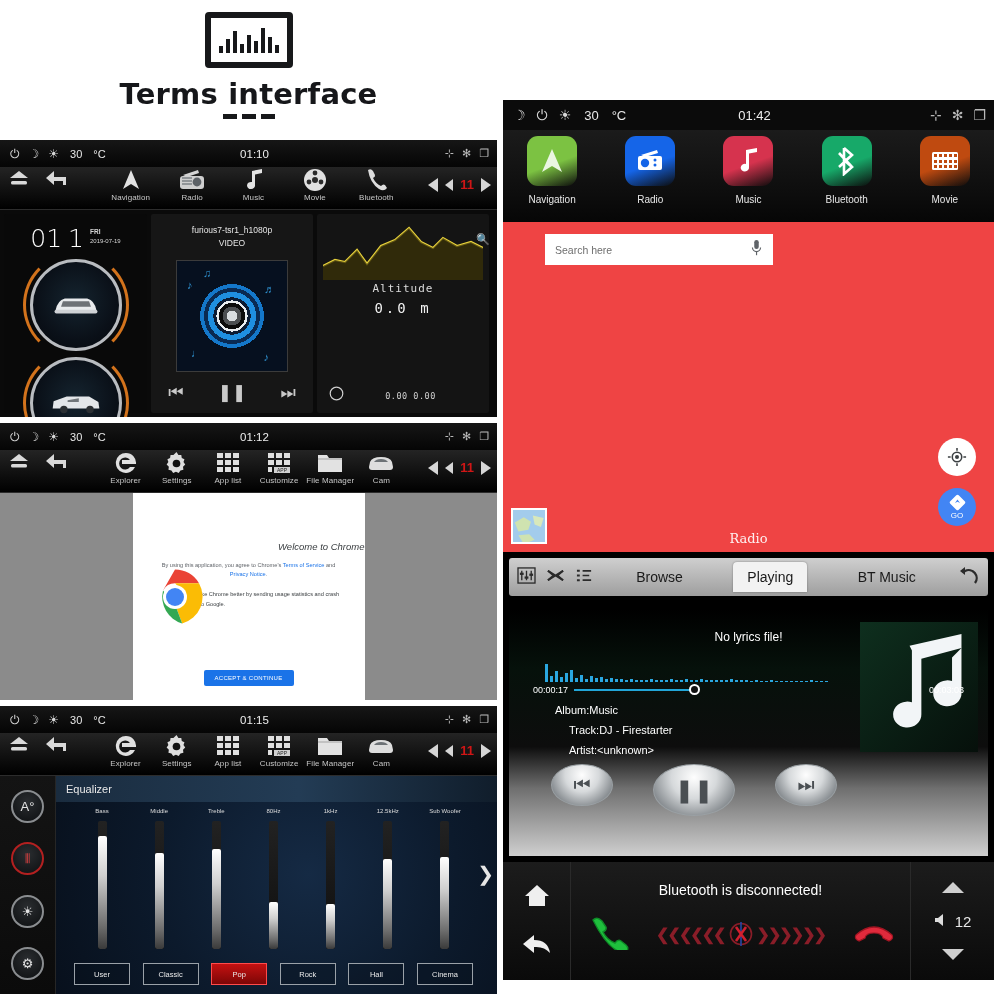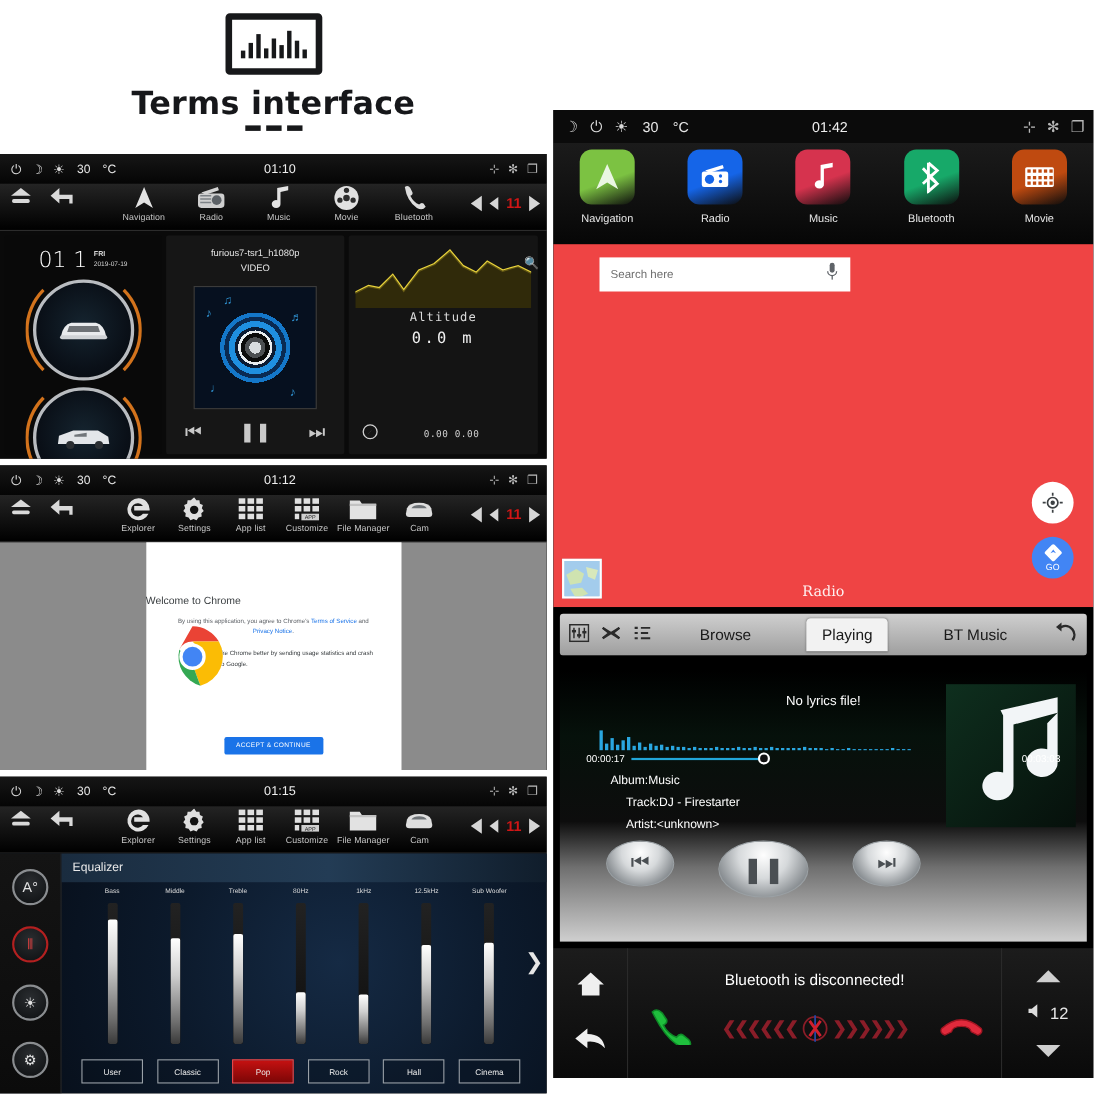--- a/index.html
+++ b/index.html
@@ -48,21 +48,21 @@
   .tri-l { border-right:10px solid #d6d6d6; }
   .tri-r { border-left:10px solid #d6d6d6; }
   .tri-ls { border-top:6px solid transparent;border-bottom:6px solid transparent;border-right:8px solid #d6d6d6;}
   .vol-num { color:#d01616; font-size:13px; font-weight:bold; }
 
   
   .p1body { position:relative; height:calc(100% - 70px); background:#0a0a0a; display:flex; gap:4px; padding:4px; }
   .card { background:#1b1b1b; border-radius:2px; }
   .p1-left { width:143px; background:#090909; position:relative; }
   .clkrow { display:flex; align-items:flex-start; justify-content:center; gap:6px; padding-top:10px;}
-  .clk-h, .clk-m { font-size:20px; color:#fff; font-family:"DejaVu Sans", sans-serif; font-weight:300; }
+  .clk-h, .clk-m { font-size:25px; color:#fff; font-family:"DejaVu Sans", sans-serif; font-weight:300; }
   .clk-meta { font-size:6px; color:#d6d6d6; line-height:1.5; padding-top:3px; }
   .clk-meta b { display:block; font-size:6.5px; font-weight:bold; }
   .gauge { width:92px; height:92px; margin:6px auto 0 auto; border-radius:50%;
            background:radial-gradient(circle at 50% 45%, #15242f 0%, #0a1018 62%, #05080c 100%);
            border:3px solid #b9bcc0; position:relative;
            display:flex; align-items:center; justify-content:center; }
   .gauge:before { content:""; position:absolute; inset:-10px; border-radius:50%;
            border:3px solid transparent; border-left-color:#d3731c; border-right-color:#d3731c; }
   .gauge .car { width:56px; height:30px; }
   .p1-mid { width:162px; background:#161616; position:relative; text-align:center; }
@@ -87,21 +87,21 @@
   .alt-coord { flex:1; text-align:center; font-family:"DejaVu Sans Mono", monospace;
                font-size:8.5px; color:#d0d0d0; letter-spacing:.5px;}
   .srch-card { height:52px; background:#141414; display:flex; align-items:center; justify-content:center;}
   .srch-box { width:86%; height:17px; border-radius:9px;
               background:linear-gradient(#ffffff,#dcdcdc); position:relative; }
   .srch-box .mag { position:absolute; right:3px; top:1px; color:#6d6d6d; font-size:11px;}
 
   
   .p2body { position:relative; height:calc(100% - 70px); background:#8b8b8b; display:flex; }
   .chrome-card { width:232px; margin:0 auto; background:#fff; position:relative; }
-  .ch-title { text-align:left; font-size:9.5px; color:#3c4043; padding-top:48px; }
+  .ch-title { text-align:right; font-size:9.5px; color:#3c4043; padding-top:48px;font-style:italic; }
   .ch-terms { font-size:5.6px; color:#5f6368; text-align:center; padding:9px 28px 0 28px; line-height:1.65;}
   .ch-terms a { color:#1a73e8; text-decoration:none; }
   .ch-check { display:flex; gap:6px; padding:11px 22px 0 34px; align-items:flex-start; }
   .ch-box { width:8px;height:8px;background:#1a73e8;border-radius:1px;flex:none;margin-top:1px;
             color:#fff;font-size:6px;display:flex;align-items:center;justify-content:center;}
   .ch-ctext { font-size:5.6px; color:#3c4043; line-height:1.7; }
   .ch-logo { position:absolute; left:12px; top:74px; width:60px; height:60px; }
   .ch-btn { position:absolute; bottom:14px; left:0; right:0; display:flex; justify-content:center;}
   .ch-btn span { background:#1a73e8; color:#fff; font-size:6px; padding:5px 11px; border-radius:2px;
                  letter-spacing:.3px; }

